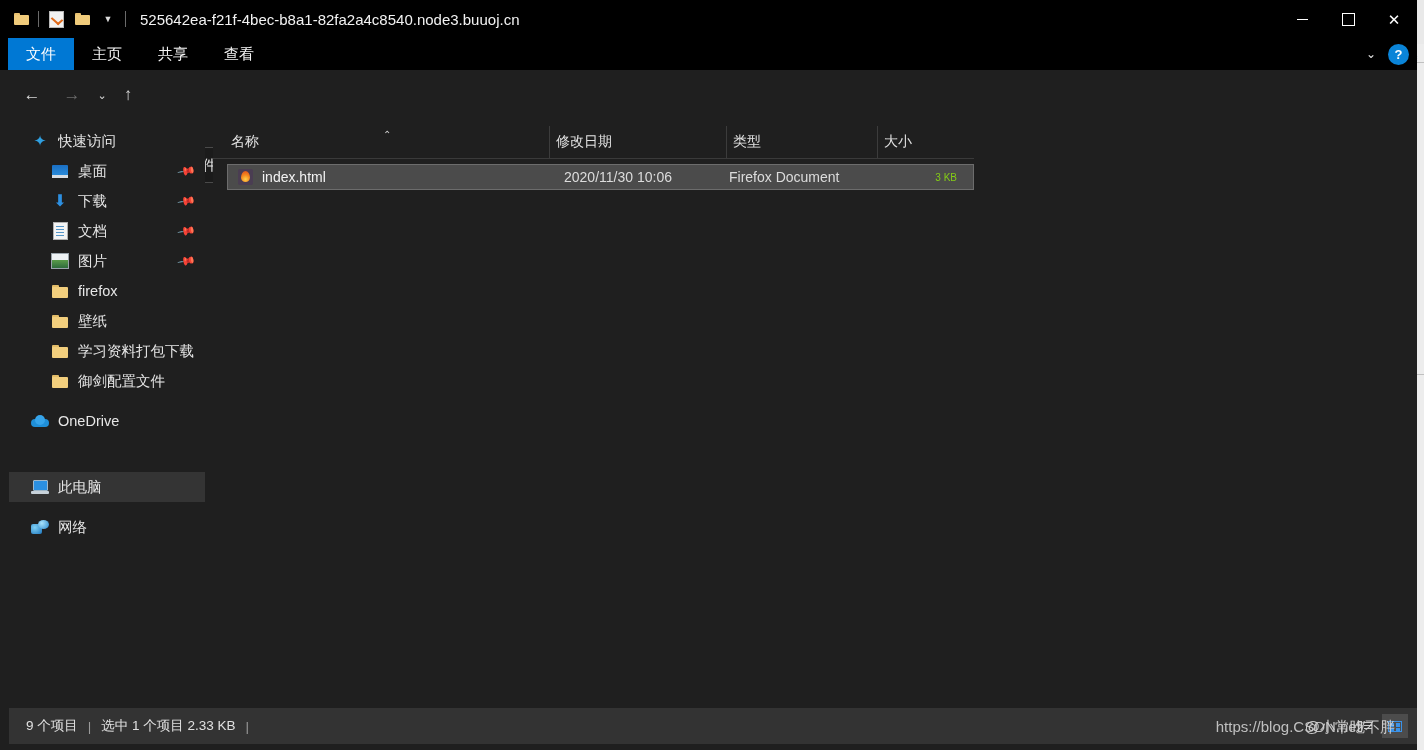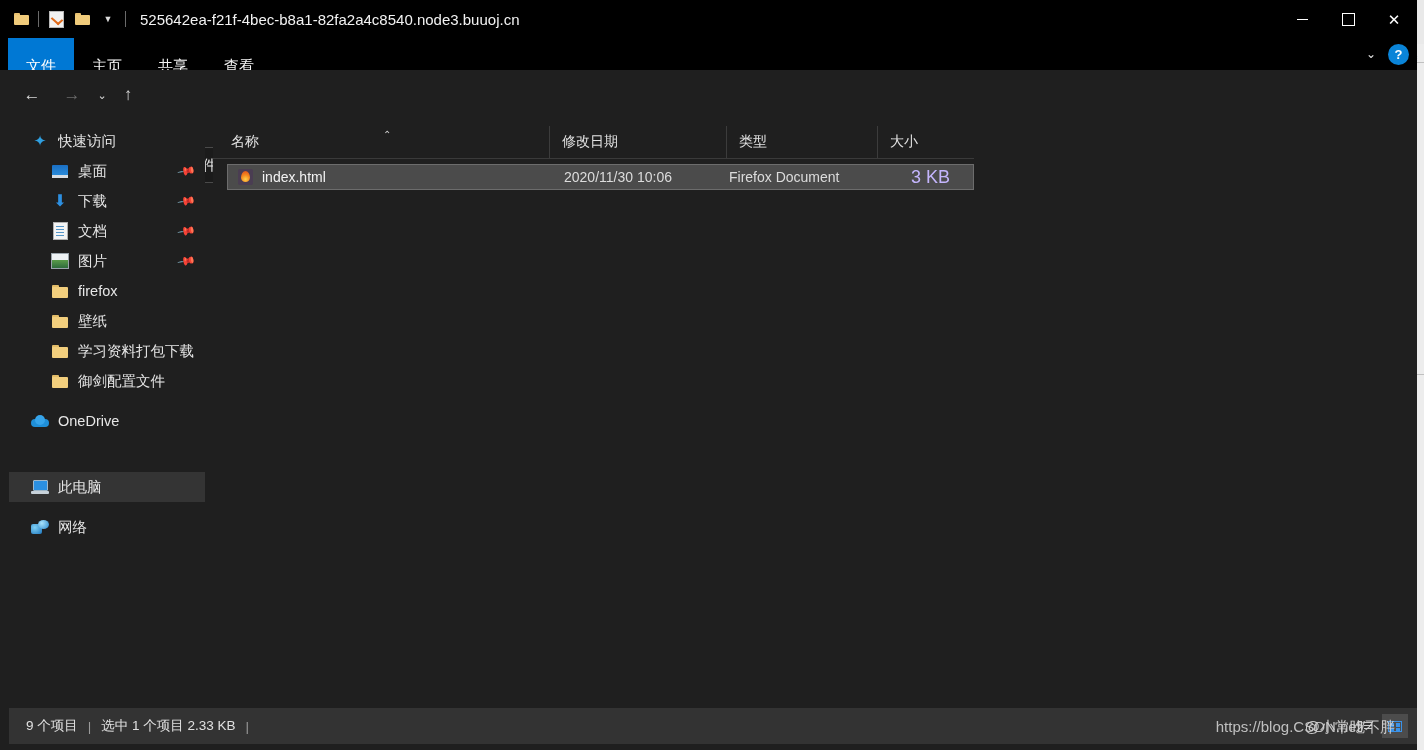--- a/index.html
+++ b/index.html
@@ -97,21 +97,21 @@
   .winbtn .gl-max{width:11px;height:11px;border:1px solid #fff;display:block;}
   .winbtn .gl-close{font-size:15px;line-height:1;}
 
   
   #ribbon{
     position:absolute;left:0;top:38px;width:1417px;height:32px;
     background:#000000;
   }
   #tabs{position:absolute;left:8px;top:0;height:32px;display:flex;}
   .tab{
-    height:32px;padding:12px 18px;display:flex;align-items:center;
+    height:32px;padding:0 18px;display:flex;align-items:center;
     font-size:15px;color:#f4f4f4;white-space:nowrap;
   }
   .tab.active{background:#0078d4;color:#ffffff;}
   #ribbon-right{
     position:absolute;right:8px;top:0;height:32px;display:flex;align-items:center;gap:12px;
   }
   #ribbon-expand{color:#e4e4e4;font-size:12px;}
   #help-btn{
     width:21px;height:21px;border-radius:50%;background:#0a84d8;
     color:#ffffff;font-size:13px;font-weight:bold;
@@ -227,21 +227,21 @@
   #filepane{
     position:absolute;left:213px;top:126px;width:1197px;height:568px;
     background:#1f1f1f;
   }
   #colheader{
     position:absolute;left:0;top:0;width:761px;height:32px;
     border-bottom:1px solid #3a3a3a;
   }
   .colcell{
     position:absolute;top:0;height:32px;display:flex;align-items:center;
-    font-size:14px;color:#e2e2e2;padding-left:12px;box-sizing:border-box;
+    font-size:14px;color:#e2e2e2;padding-left:6px;box-sizing:border-box;
     border-left:1px solid #3c3c3c;white-space:nowrap;
   }
   .colcell.first{border-left:none;padding-left:18px;}
   #sortmark{
     position:absolute;left:170px;top:3px;color:#cfcfcf;font-size:10px;
   }
   #filerow{
     position:absolute;left:14px;top:38px;width:747px;height:26px;
     background:#4b4b4b;border:1px solid #6c6c6c;box-sizing:border-box;
     display:flex;align-items:center;
@@ -256,21 +256,21 @@
     border-radius:50% 50% 50% 50%/60% 60% 40% 40%;
   }
   #file-name{font-size:14px;color:#f2f2f2;flex:none;}
   #file-date{
     position:absolute;left:336px;font-size:14px;color:#dcdcdc;white-space:nowrap;
   }
   #file-type{
     position:absolute;left:501px;font-size:14px;color:#dcdcdc;white-space:nowrap;
   }
   #file-size{
-    position:absolute;right:23px;font-size:18px;color:#c4b5fd;white-space:nowrap;
+    position:absolute;right:16px;font-size:10px;color:#84cc16;white-space:nowrap;
   }
 
   
   #statusbar{
     position:absolute;left:9px;top:708px;width:1408px;height:36px;
     background:#333333;display:flex;align-items:center;
   }
   .sb-text{font-size:13.5px;color:#e0e0e0;white-space:nowrap;}
   .sb-sep{font-size:13.5px;color:#9a9a9a;margin:0 10px;}
   #sb-left{display:flex;align-items:center;margin-left:17px;}

